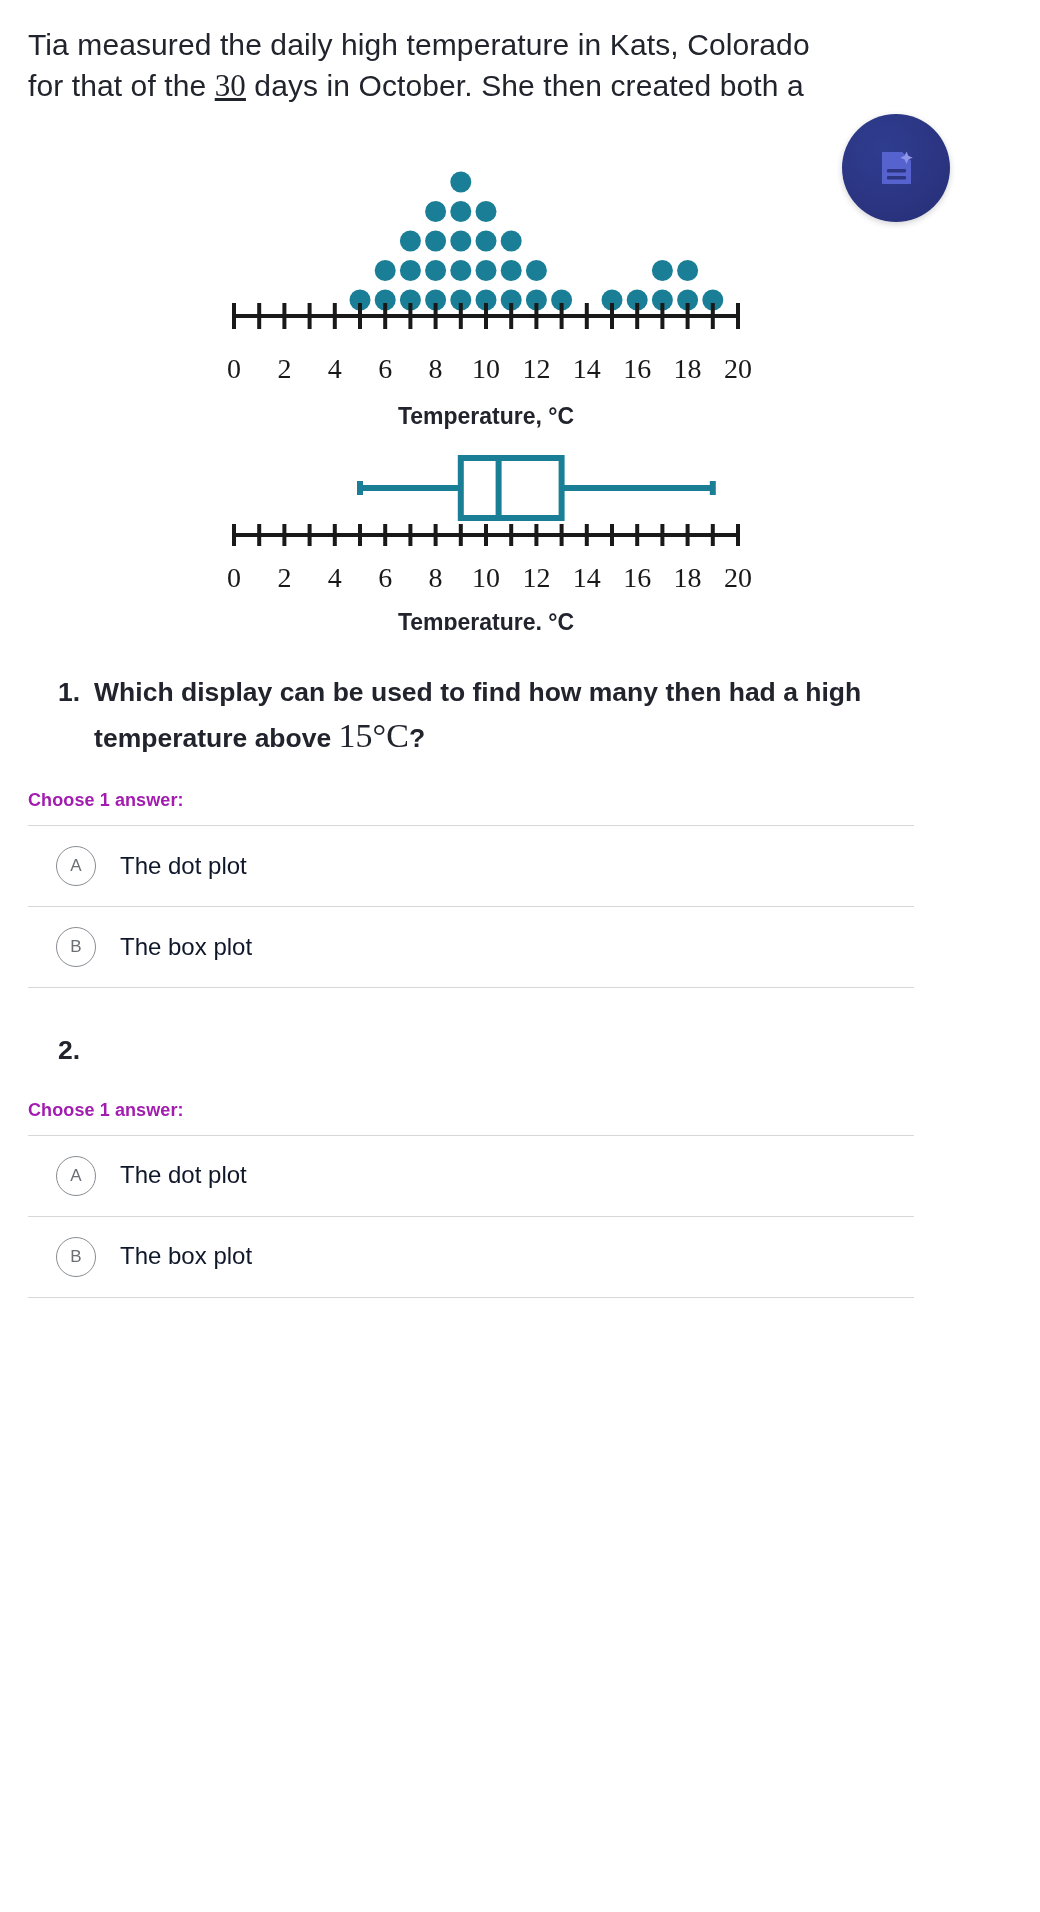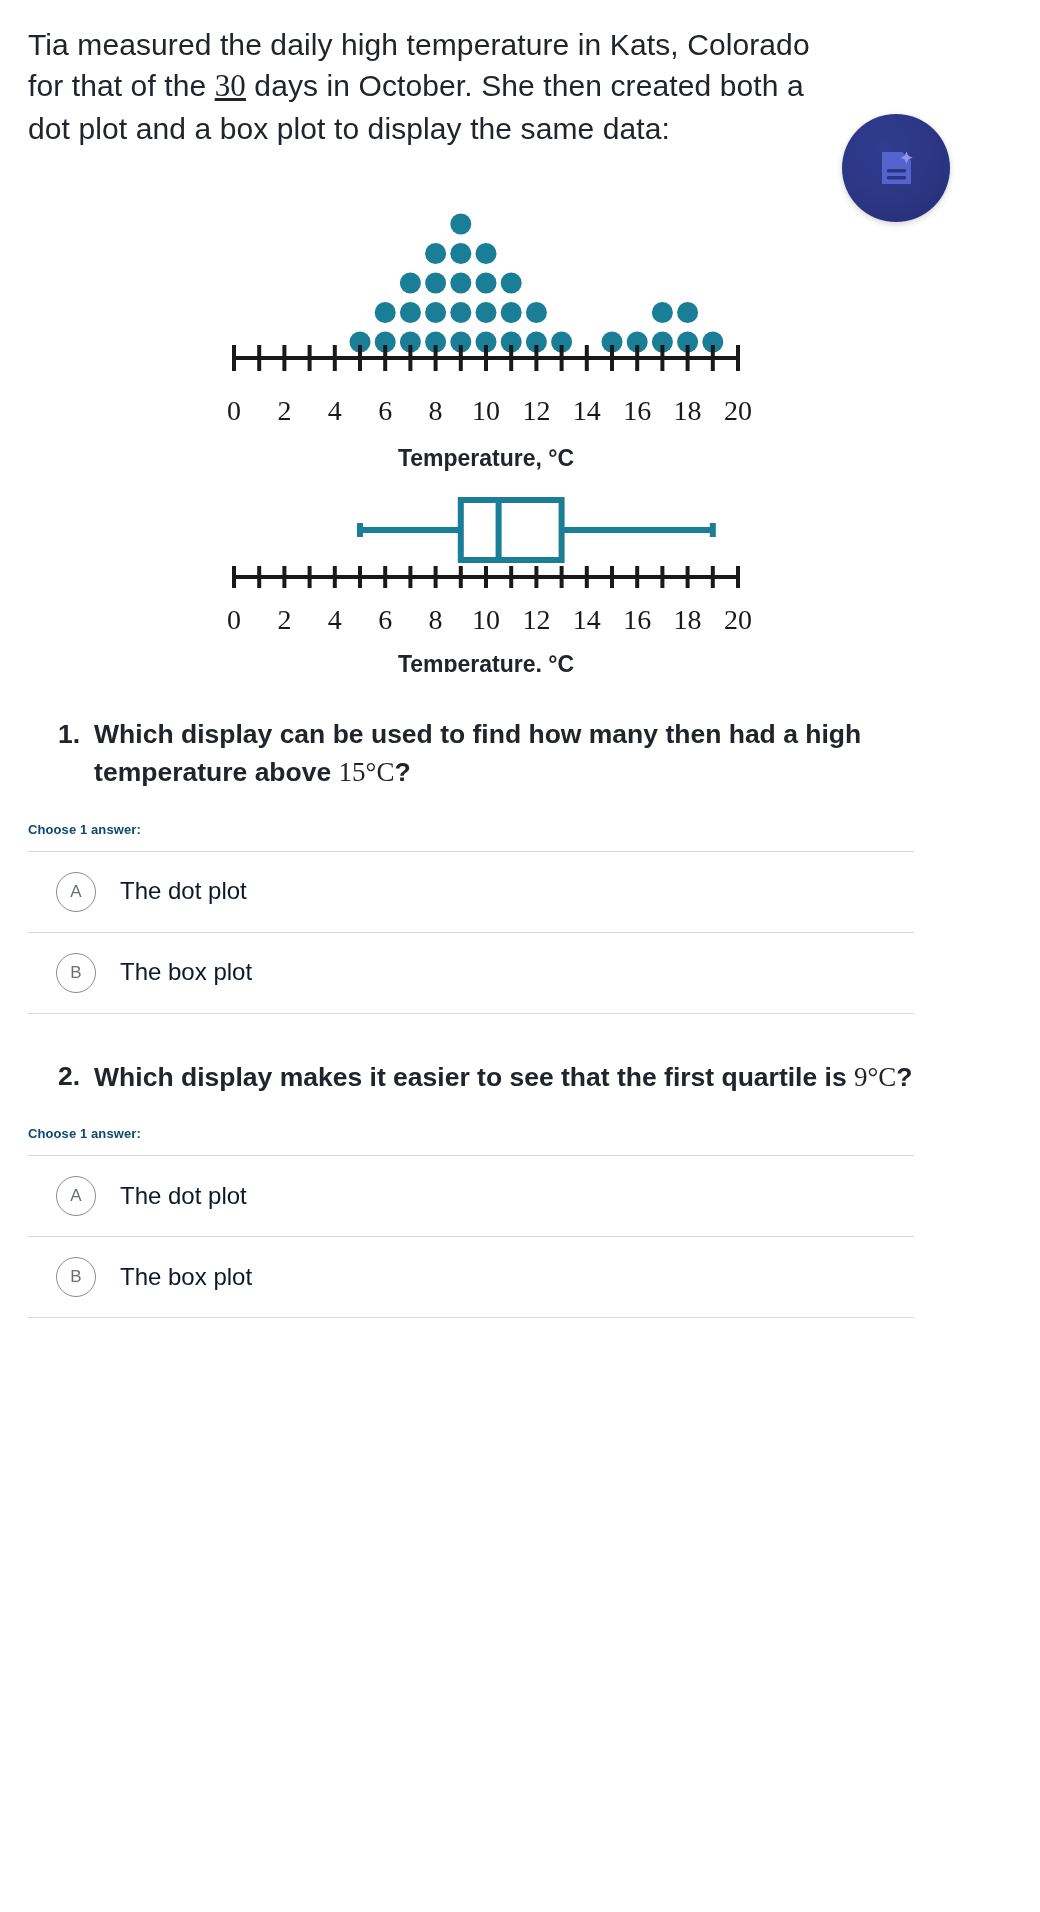--- a/index.html
+++ b/index.html
@@ -60,27 +60,27 @@
     font-weight:700;
     line-height:1.42;
     color:#21242c;
     max-width:930px;
   }
   .qnum{font-weight:700;flex:0 0 auto;font-size:26.5px;}
   .qtext{font-weight:700;}
   .qtext .mathnum{
     font-family:"Liberation Serif", serif;
     font-weight:400;
-    font-size:27px;
+    font-size:34px;
   }
 
   .choose{
-    font-size:13px;
+    font-size:18px;
     font-weight:700;
-    color:#0c4a6e;
+    color:#a21caf;
     margin:30px 0 0 0;
     letter-spacing:.1px;
   }
 
   .options{margin-top:14px;}
   .opt-sep{height:1px;background:#d6d8da;width:calc(100% - 30px);margin-left:0;}
   .option{
     display:flex;
     align-items:center;
     gap:24px;
@@ -104,21 +104,20 @@
   }
 </style>
 </head>
 <body>
 
 <div class="page">
 
   <div class="prompt">
     <span>Tia measured the daily high temperature in Kats, Colorado</span><br>
     <span>for that of the </span><span class="mathnum">30</span><span> days in October. She then created both a</span><br>
-    <span>dot plot and a box plot to display the same data:</span>
   </div>
 
   <div class="badge">
     <span>
       <svg width="46" height="46" viewBox="0 0 46 46" aria-hidden="true">
         <path d="M9 7 h20 l9 9 v23 a0 0 0 0 1 0 0 H9 Z" fill="#5b63c9"></path>
         <path d="M9 7 h20 l9 9 v23 H9 Z" fill="#5662cf" opacity="0.95"></path>
         <rect x="14" y="24" width="19" height="3.6" rx="1.3" fill="#2b3582"></rect>
         <rect x="14" y="31" width="19" height="3.6" rx="1.3" fill="#2b3582"></rect>
         <path d="M33.5 6.5 l1.9 4.3 4.3 1.9 -4.3 1.9 -1.9 4.3 -1.9 -4.3 -4.3 -1.9 4.3 -1.9 Z" fill="#8f95e8"></path>
@@ -256,21 +255,20 @@
     <div class="opt-sep"></div>
     <div class="option">
       <span class="opt-letter">B</span>
       <span class="opt-label">The box plot</span>
     </div>
     <div class="opt-sep"></div>
   </div>
 
   <div class="question">
     <span class="qnum">2.</span>
-    <span class="qtext"><span>Which display makes it easier to see that the first quartile is </span><span class="mathnum">9°C</span><span>?</span></span>
   </div>
   <div class="choose">Choose 1 answer:</div>
   <div class="options">
     <div class="opt-sep"></div>
     <div class="option">
       <span class="opt-letter">A</span>
       <span class="opt-label">The dot plot</span>
     </div>
     <div class="opt-sep"></div>
     <div class="option">

